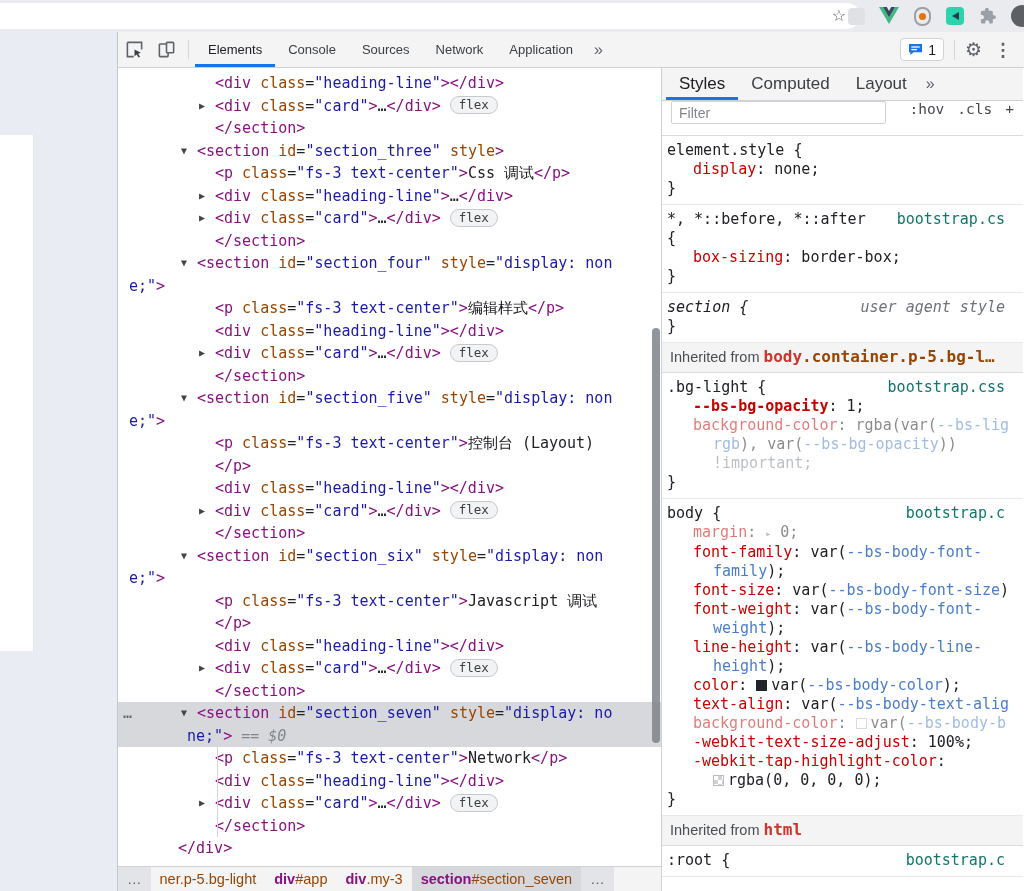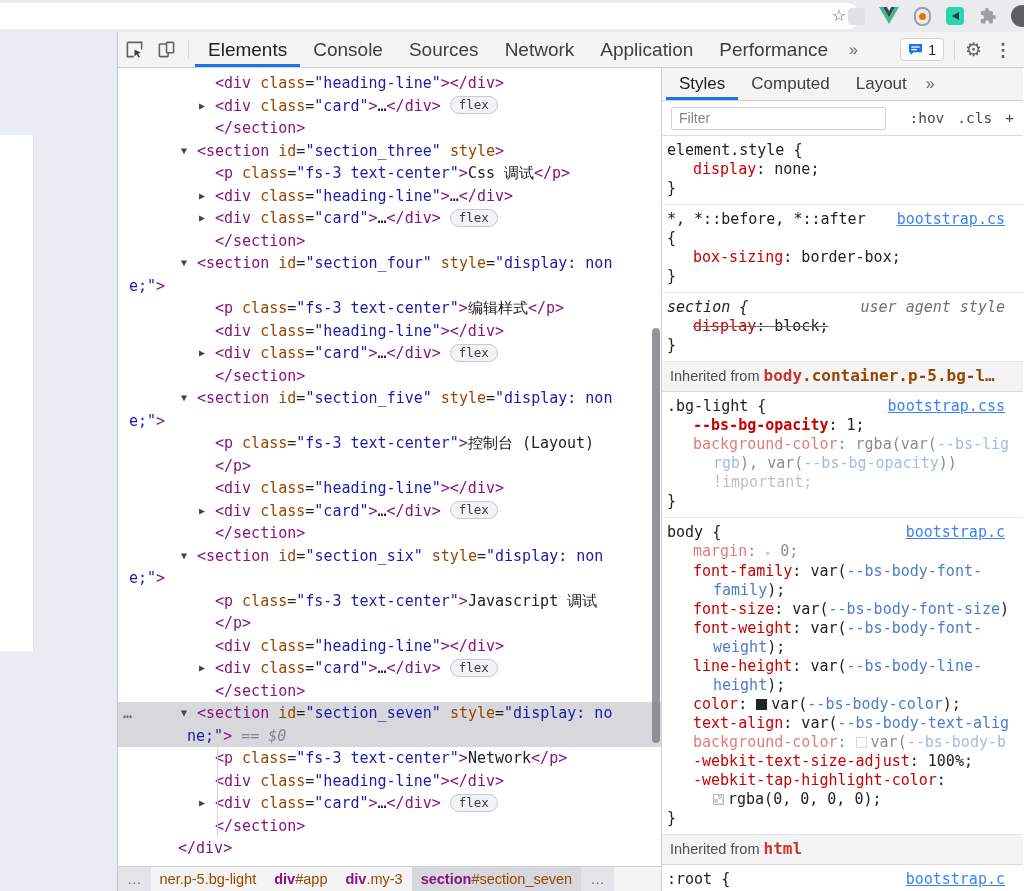--- a/index.html
+++ b/index.html
@@ -26,21 +26,21 @@
   .page-card { position:absolute; left:0; top:103px; width:34px; height:516px; background:#fff; border-right:1px solid #e3e5e8; }
 
   .devtools { flex:1; display:flex; flex-direction:column; min-width:0; }
 
   
   .dt-toolbar { height:36px; background:var(--c-toolbar_bg); border-bottom:1px solid #cfd1d4;
     display:flex; align-items:stretch; }
   .tool-btn { width:32px; display:flex; align-items:center; justify-content:center; color:#5f6368; }
   .vdiv { width:1px; background:#d5d7da; margin:8px 6px; }
   .dt-tabs { display:flex; align-items:stretch; }
-  .dt-tab { padding:0 13px; display:flex; align-items:center; font-size:19px; color:#3c4043;
+  .dt-tab { padding:0 13px; display:flex; align-items:center; font-size:13px; color:#3c4043;
     border-bottom:3px solid transparent; padding-top:3px; }
   .dt-tab.active { color:#202124; border-bottom-color:var(--c-accent); }
   .dt-more { display:flex; align-items:center; padding:0 8px; color:#5f6368; font-size:16px; }
   .dt-right { margin-left:auto; display:flex; align-items:center; gap:10px; padding-right:10px; }
   .msg-pill { display:flex; align-items:center; gap:5px; background:#fff; border:1px solid #d0d2d6;
     border-radius:4px; height:23px; padding:0 7px; font-size:14px; color:#202124; }
   .gear { font-size:19px; color:#5f6368; line-height:1; }
   .kebab { font-size:18px; color:#5f6368; font-weight:bold; line-height:1; padding:0 2px; }
 
   .dt-body { flex:1; display:flex; min-height:0; }
@@ -76,34 +76,34 @@
 
   
   .styles-pane { width:362px; border-left:1px solid #cfd1d4; display:flex; flex-direction:column;
     background:#fff; position:relative; overflow:hidden; }
   .sub-tabs { height:33px; background:var(--c-toolbar_bg); border-bottom:1px solid #cfd1d4;
     display:flex; align-items:stretch; padding-left:4px; }
   .sub-tab { padding:3px 13px 0; display:flex; align-items:center; font-size:17px; color:#3c4043;
     border-bottom:3px solid transparent; }
   .sub-tab.active { color:#202124; border-bottom-color:var(--c-accent); }
   .sub-more { display:flex; align-items:center; color:#5f6368; font-size:16px; padding:0 6px; }
-  .filter-row { height:35px; display:flex; align-items:center; padding:0 9px; border-bottom:1px solid #dadcdf; gap:23px; }
+  .filter-row { height:35px; display:flex; padding:0 9px; border-bottom:1px solid #dadcdf; gap:23px; }
   .filter-input { flex:1; height:23px; border:1px solid #d0d2d6; border-radius:2px; padding:0 7px;
     font-size:14px; font-family:"Liberation Sans",sans-serif; color:#202124; min-width:0; }
   .filter-input::placeholder { color:#80868b; }
   .filter-right { display:flex; gap:13px; font-size:14.5px; color:#46484b;
     font-family:"DejaVu Sans Mono","Liberation Mono",monospace; }
 
   .rules { flex:1; overflow:hidden; font-family:"DejaVu Sans Mono","Liberation Mono",monospace;
     font-size:15px; line-height:19px; }
   .rule { padding:5px 16px 6px 5px; border-bottom:1px solid #e8e9ea; }
   .rule-header { display:flex; white-space:nowrap; }
   .sel-txt { color:#202124; }
   .sel-txt.italic { font-style:italic; }
-  .sheet-link { margin-left:auto; color:#3b82f6; text-decoration:underline; padding-right:2px; }
+  .sheet-link { margin-left:auto; color:#0f766e; padding-right:2px; }
   .sheet-link.ua { text-decoration:none; font-style:italic; color:#6e7276; }
   .rline { white-space:pre; }
   .rline.pad1 { padding-left:26px; }
   .rline.pad2 { padding-left:46px; }
   .rline.fade { opacity:.52; }
   .rline.strike { text-decoration:line-through; text-decoration-color:#5f6368; }
   .tk-p { color:var(--c-prop); }
   .tk-pb { color:var(--c-prop); font-weight:bold; }
   .tk-V { color:var(--c-var); }
   .tk-I { color:var(--c-dim); }
@@ -178,21 +178,20 @@
           <rect x="12" y="3" width="9" height="13" rx="1" fill="#f4f4f5"></rect>
         </svg>
       </span>
       <span class="vdiv"></span>
       <div class="dt-tabs">
           <div class="dt-tab active">Elements</div>
           <div class="dt-tab">Console</div>
           <div class="dt-tab">Sources</div>
           <div class="dt-tab">Network</div>
           <div class="dt-tab">Application</div>
-          <div class="dt-tab">Performance</div>
         </div>
       <span class="dt-more">»</span>
       <div class="dt-right">
         <span class="msg-pill">
           <svg width="15" height="13" viewBox="0 0 16 14">
             <path d="M1 1 h14 v9 h-9 l-3.5 3 v-3 H1 Z" fill="#1a73e8"></path>
             <rect x="3.5" y="3.6" width="9" height="1.4" fill="#fff"></rect>
             <rect x="3.5" y="6.4" width="6" height="1.4" fill="#fff"></rect>
           </svg>
           <span>1</span>
@@ -289,21 +288,21 @@
             <div class="rule"><div class="rule-header">
                 <span class="sel-txt">element.style {</span>
               </div><div class="rline pad1"><span class="tk-p">display</span><span class="tk-x">: none;</span></div><span class="rline sel-txt">}</span></div>
             <div class="rule"><div class="rule-header">
                 <span class="sel-txt">*, *::before, *::after</span>
                 <span class="sheet-link">bootstrap.cs</span>
               </div><span class="rline sel-txt">{</span><div class="rline pad1"><span class="tk-p">box-sizing</span><span class="tk-x">: border-box;</span></div><span class="rline sel-txt">}</span></div>
             <div class="rule"><div class="rule-header">
                 <span class="sel-txt italic">section {</span>
                 <span class="sheet-link ua">user agent style</span>
-              </div><div class="rline pad1 strike"><span class="tk-p">display</span><span class="tk-x">: block;</span></div><span class="rline sel-txt">}</span></div>
+              </div><span class="rline sel-txt">}</span></div>
             <div class="inherited-bar"><span>Inherited from </span><span class="ih-part ih-red">body</span><span class="ih-part ih-orange">.container.p-5.bg-l…</span></div>
             <div class="rule"><div class="rule-header">
                 <span class="sel-txt">.bg-light {</span>
                 <span class="sheet-link">bootstrap.css</span>
               </div><div class="rline pad1"><span class="tk-pb">--bs-bg-opacity</span><span class="tk-x">: 1;</span></div><div class="rline pad1 fade"><span class="tk-p">background-color</span><span class="tk-x">: rgba(var(</span><span class="tk-V">--bs-lig</span></div><div class="rline pad2 fade"><span class="tk-V">rgb</span><span class="tk-x">), var(</span><span class="tk-V">--bs-bg-opacity</span><span class="tk-x">))</span></div><div class="rline pad2 fade"><span class="tk-I">!important;</span></div><span class="rline sel-txt">}</span></div>
             <div class="rule"><div class="rule-header">
                 <span class="sel-txt">body {</span>
                 <span class="sheet-link">bootstrap.c</span>
               </div><div class="rline pad1 fade"><span class="tk-p">margin</span><span class="tk-x">: </span><span class="tk-exp">▸</span><span class="tk-x"> 0;</span></div><div class="rline pad1"><span class="tk-p">font-family</span><span class="tk-x">: var(</span><span class="tk-V">--bs-body-font-</span></div><div class="rline pad2"><span class="tk-V">family</span><span class="tk-x">);</span></div><div class="rline pad1"><span class="tk-p">font-size</span><span class="tk-x">: var(</span><span class="tk-V">--bs-body-font-size</span><span class="tk-x">)</span></div><div class="rline pad1"><span class="tk-p">font-weight</span><span class="tk-x">: var(</span><span class="tk-V">--bs-body-font-</span></div><div class="rline pad2"><span class="tk-V">weight</span><span class="tk-x">);</span></div><div class="rline pad1"><span class="tk-p">line-height</span><span class="tk-x">: var(</span><span class="tk-V">--bs-body-line-</span></div><div class="rline pad2"><span class="tk-V">height</span><span class="tk-x">);</span></div><div class="rline pad1"><span class="tk-p">color</span><span class="tk-x">: </span><span class="sw sw-dark"></span><span class="tk-x">var(</span><span class="tk-V">--bs-body-color</span><span class="tk-x">);</span></div><div class="rline pad1"><span class="tk-p">text-align</span><span class="tk-x">: var(</span><span class="tk-V">--bs-body-text-alig</span></div><div class="rline pad1 fade"><span class="tk-p">background-color</span><span class="tk-x">: </span><span class="sw sw-empty"></span><span class="tk-x">var(</span><span class="tk-V">--bs-body-b</span></div><div class="rline pad1"><span class="tk-p">-webkit-text-size-adjust</span><span class="tk-x">: 100%;</span></div><div class="rline pad1"><span class="tk-p">-webkit-tap-highlight-color</span><span class="tk-x">:</span></div><div class="rline pad2"><span class="sw sw-checker"></span><span class="tk-x">rgba(0, 0, 0, 0);</span></div><span class="rline sel-txt">}</span></div>
             <div class="inherited-bar"><span>Inherited from </span><span class="ih-part ih-red">html</span></div>

